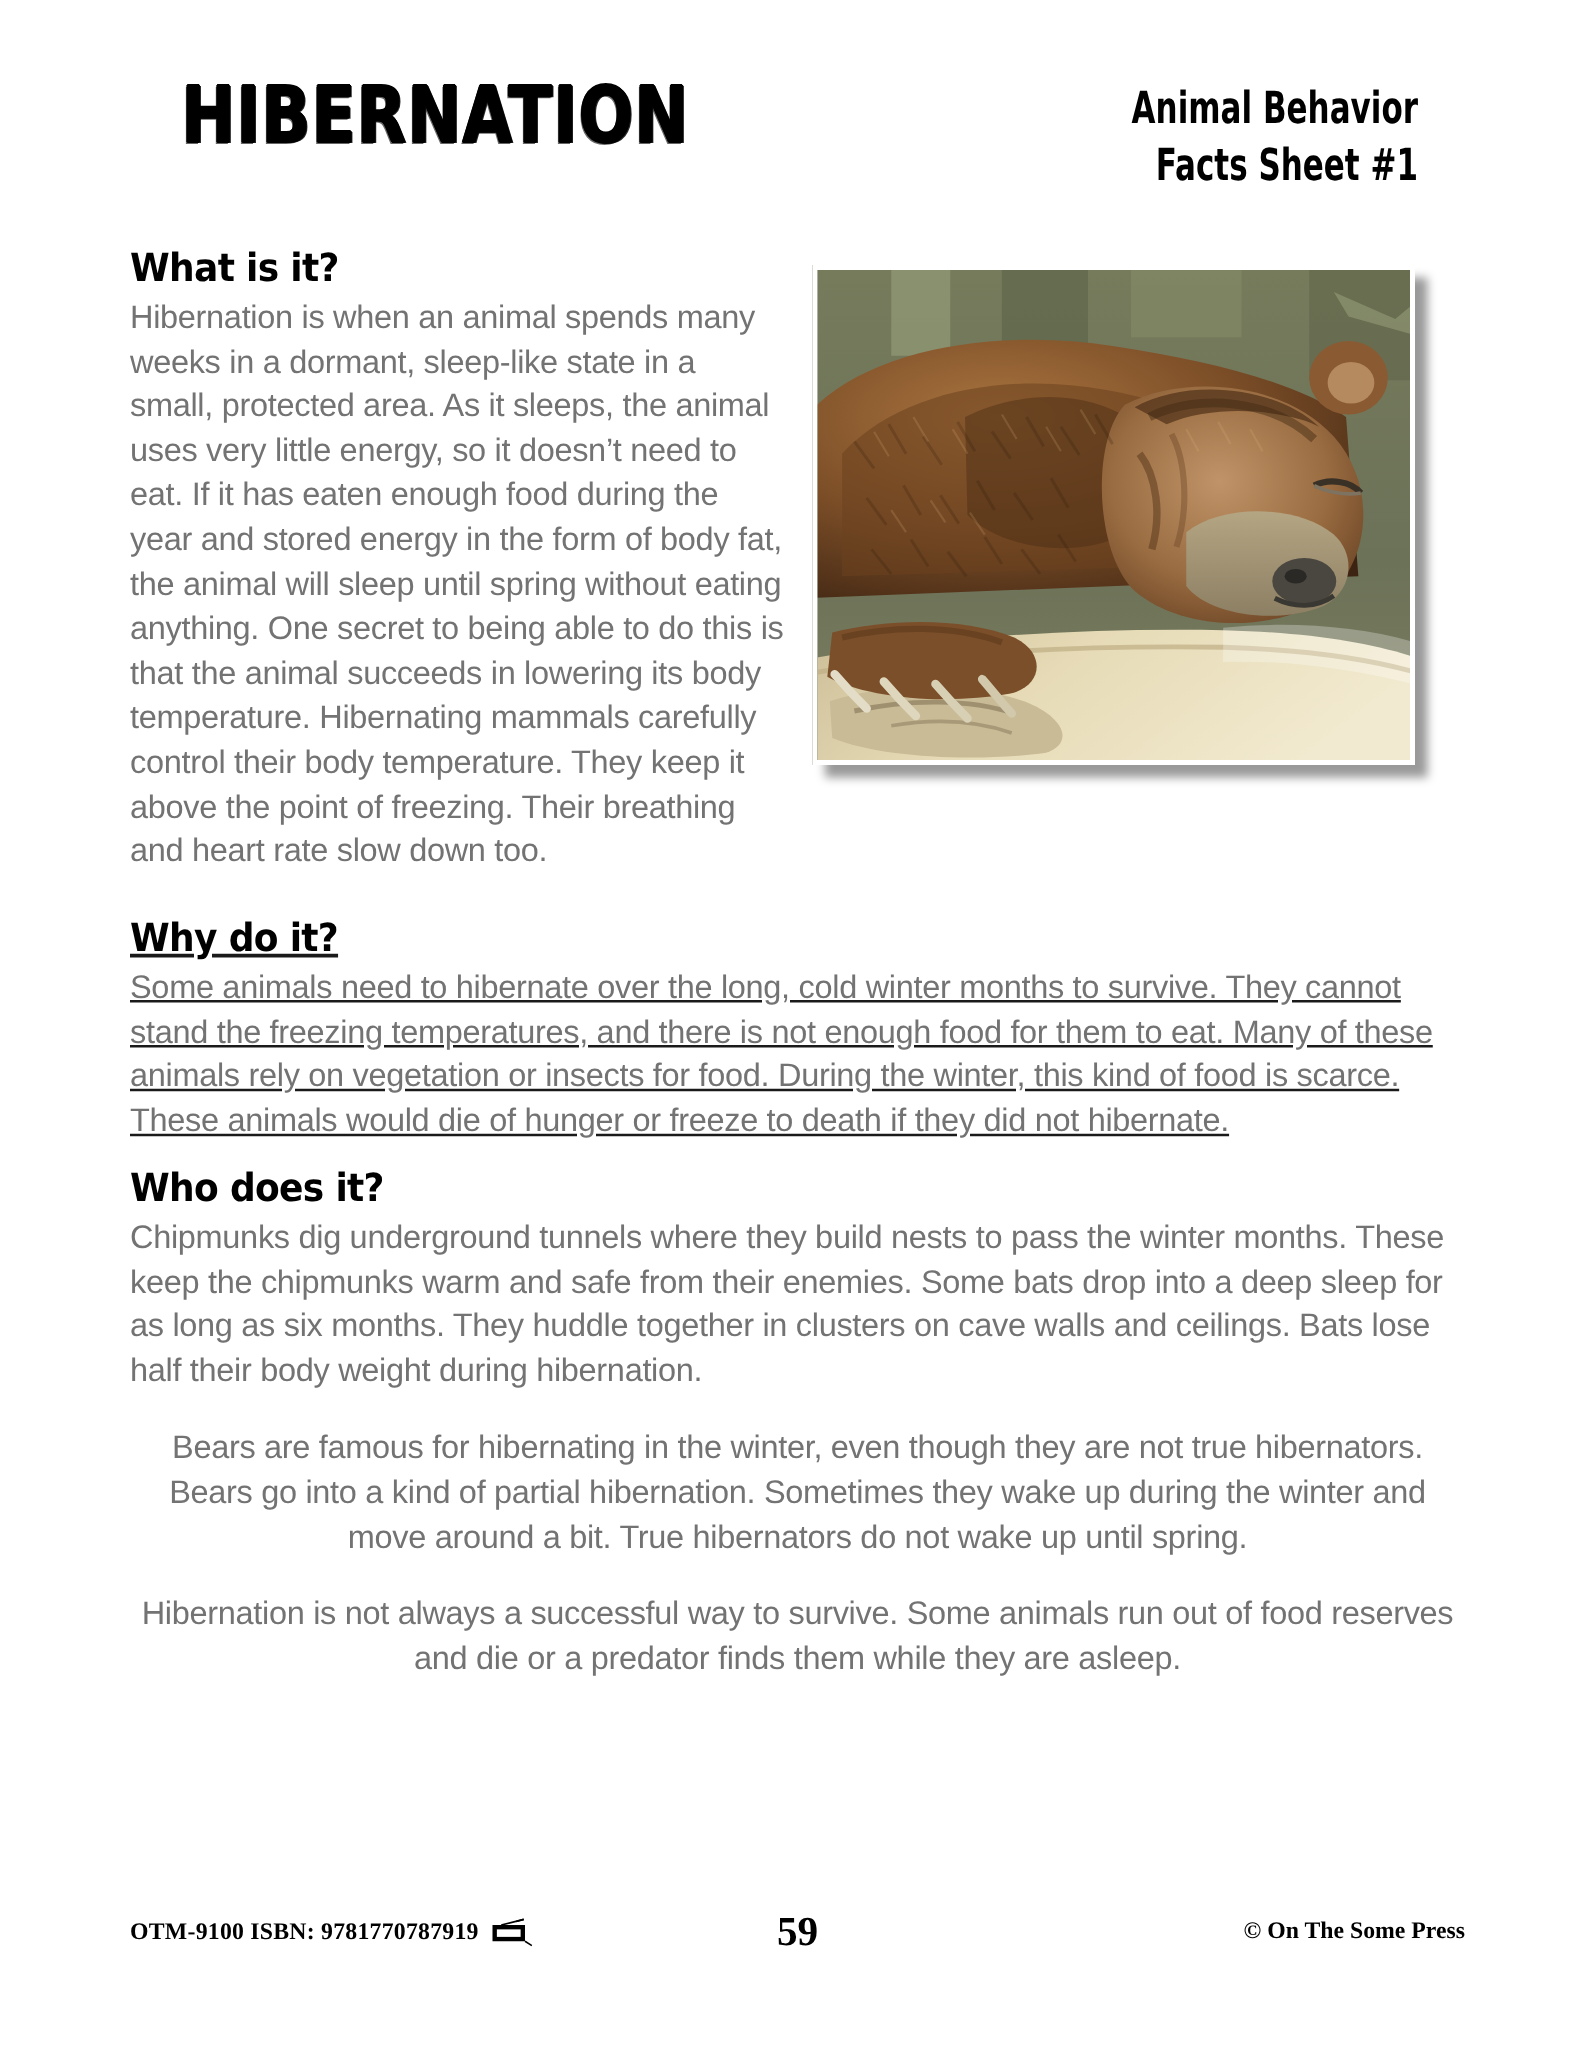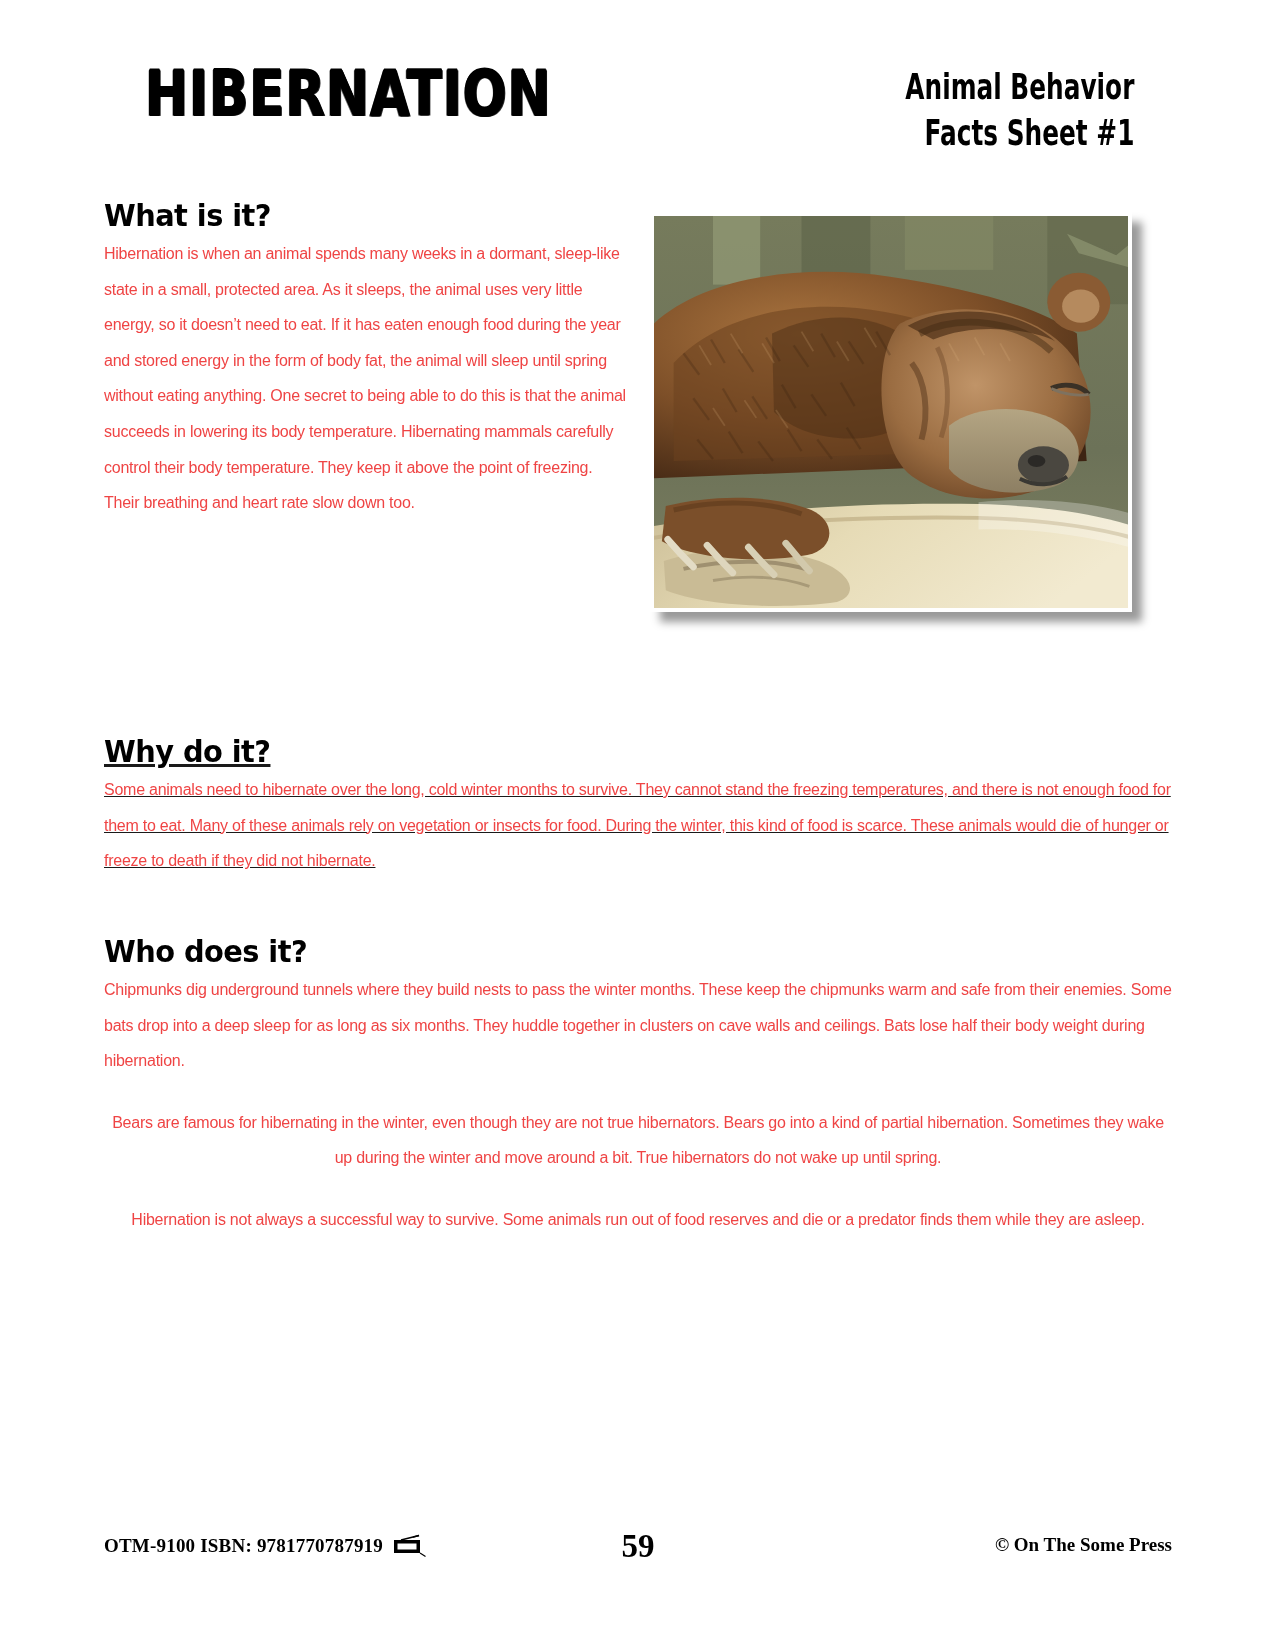--- a/index.html
+++ b/index.html
@@ -80,23 +80,23 @@
     line-height: 38px;
     letter-spacing: -0.6px;
     color: #000000;
     transform: scaleX(0.93);
     transform-origin: left center;
   }
 
   p.body-text {
     margin: 0;
     font-family: "Liberation Sans", sans-serif;
-    font-size: 16px;
+    font-size: 26px;
     line-height: 35.6px;
-    color: #ef4444;
+    color: #737373;
     letter-spacing: -0.25px;
     text-align: left;
   }
   p.body-text + p.body-text { margin-top: 26px; text-align: center; }
 
   
   .col-narrow { width: 523px; }
   .col-full { width: 1068px; }
 
   .sec-what { position: absolute; left: 0; top: 0; width: 523px; }

